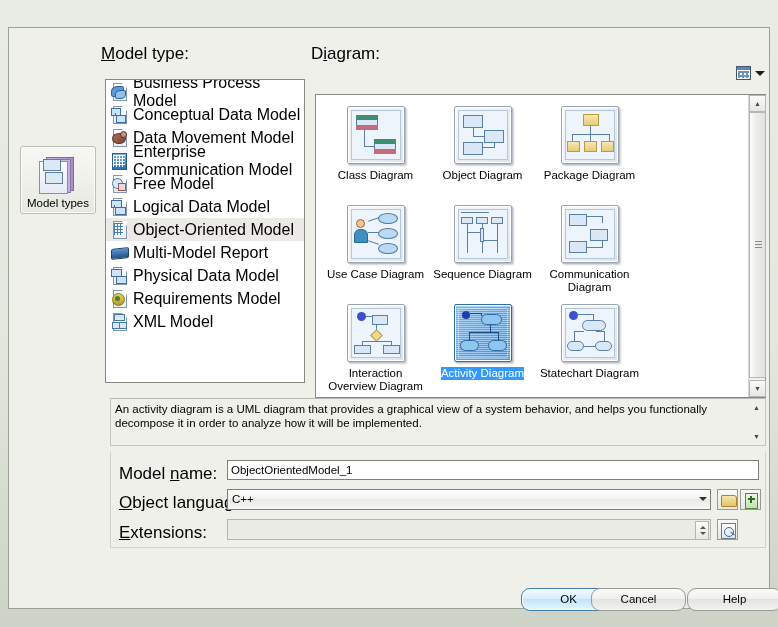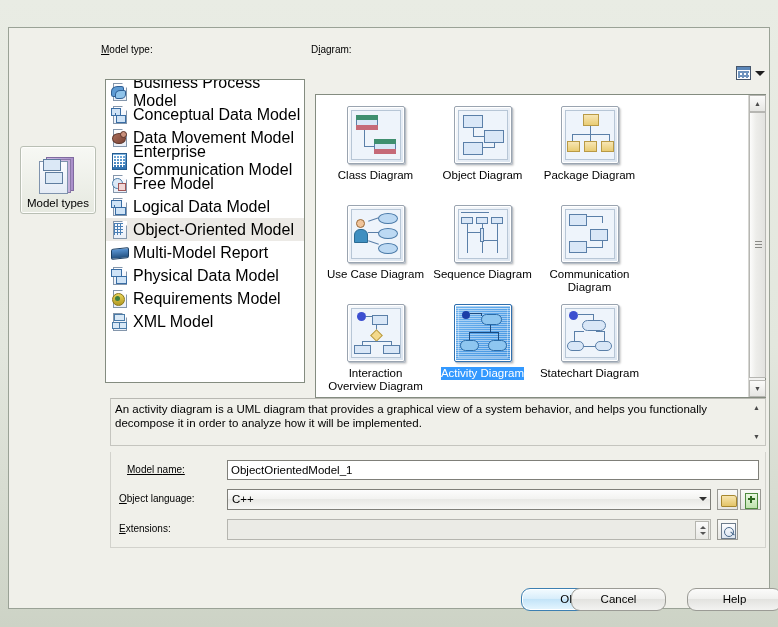--- a/index.html
+++ b/index.html
@@ -53,21 +53,21 @@
     cursor:pointer;
   }
   
   #client{
     position:absolute;left:8px;top:27px;width:762px;height:582px;
     background:#f0f0ea;
     border:1px solid #9aa296;
     box-sizing:border-box;
   }
   
-  .flabel{position:absolute;font-size:10px;color:#000;white-space:nowrap;text-align:right;}
+  .flabel{position:absolute;font-size:17px;color:#000;white-space:nowrap;text-align:right;}
   .flabel u{text-decoration:underline;}
   
   .navbtn{
     position:absolute;width:76px;height:68px;
     display:flex;flex-direction:column;align-items:center;justify-content:flex-end;
     padding-bottom:4px;box-sizing:border-box;cursor:pointer;
     font-size:11.5px;color:#000;
   }
   .navbtn.selected{
     border:1px solid #b9bfb4;border-radius:3px;
@@ -580,21 +580,21 @@
     <div id="desc-box">
       <div id="desc-text">An activity diagram is a UML diagram that provides a graphical view of a system behavior, and helps you functionally decompose it in order to analyze how it will be implemented.</div>
       <div id="desc-sb">
         <div class="sbbtn sbup" style="border:none;background:transparent;">▲</div>
         <div class="sbbtn sbdn" style="border:none;background:transparent;">▼</div>
       </div>
     </div>
 
     <div id="fieldgroup"></div>
 
-    <div class="flabel" style="left:118px;top:436px;text-decoration:underline;">
+    <div class="flabel" style="left:110px;top:436px;">
       Model <u>n</u>ame:
     </div>
     <input id="model-name-input" class="inp" type="text" value="ObjectOrientedModel_1" style="">
 
     <div class="flabel" style="left:110px;top:465px;">
       <u>O</u>bject language:
     </div>
     <div id="objlang-combo">
       <span>C++</span>
       <span id="objlang-arrow"></span>
@@ -617,17 +617,17 @@
       <span class="spin"></span>
     </div>
     <div class="sqbtn" style="left:708px;top:491px;">
       <span style="position:absolute;left:3px;top:3px;width:13px;height:14px;background:linear-gradient(to bottom,#fdfdff,#dde6f1);border:1px solid #6d7c8c;">
         <span style="position:absolute;left:2px;top:3px;width:8px;height:8px;border:1px solid #4a6a8c;border-radius:50%;"></span>
         <span style="position:absolute;left:8px;top:9px;width:5px;height:1px;background:#4a6a8c;transform:rotate(40deg);"></span>
       </span>
     </div>
 
     <div class="dlgbtn default" style="left:512px;top:560px;">OK</div>
-    <div class="dlgbtn" style="left:562px;top:560px;">Cancel</div>
+    <div class="dlgbtn" style="left:582px;top:560px;">Cancel</div>
     <div class="dlgbtn" style="left:678px;top:560px;">Help</div>
 
   </div>
 </div>
 
 </body></html>

